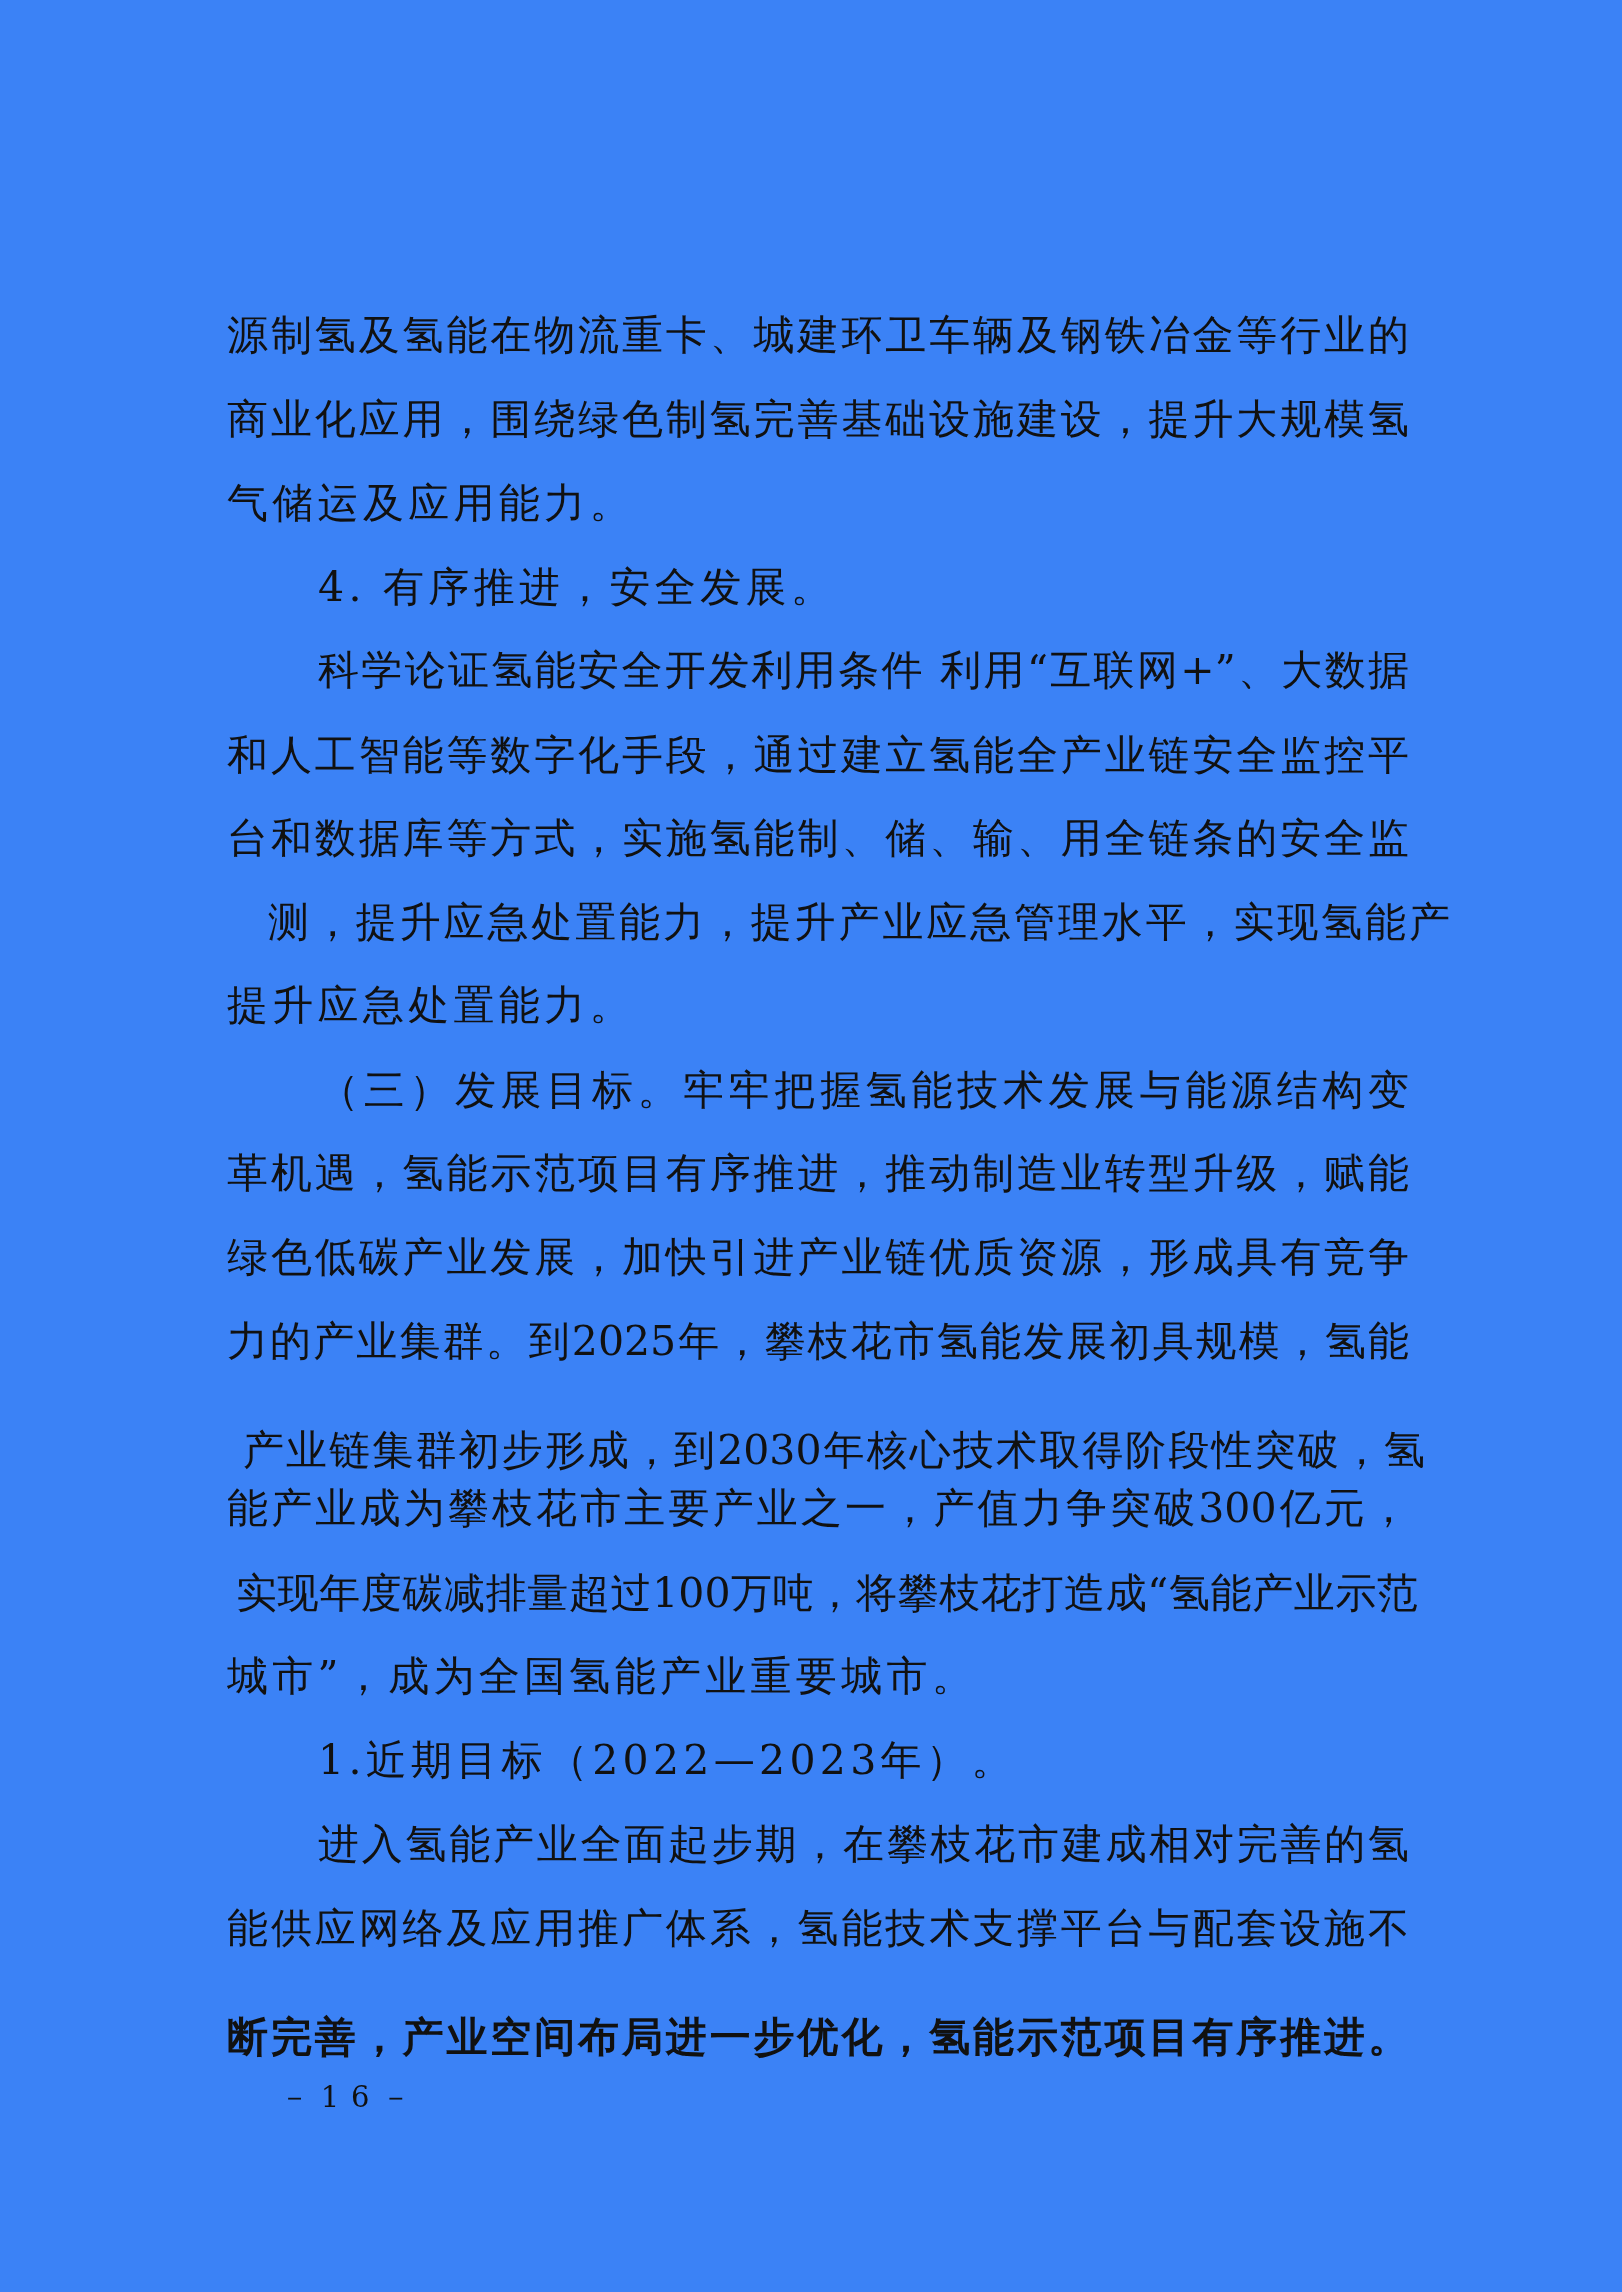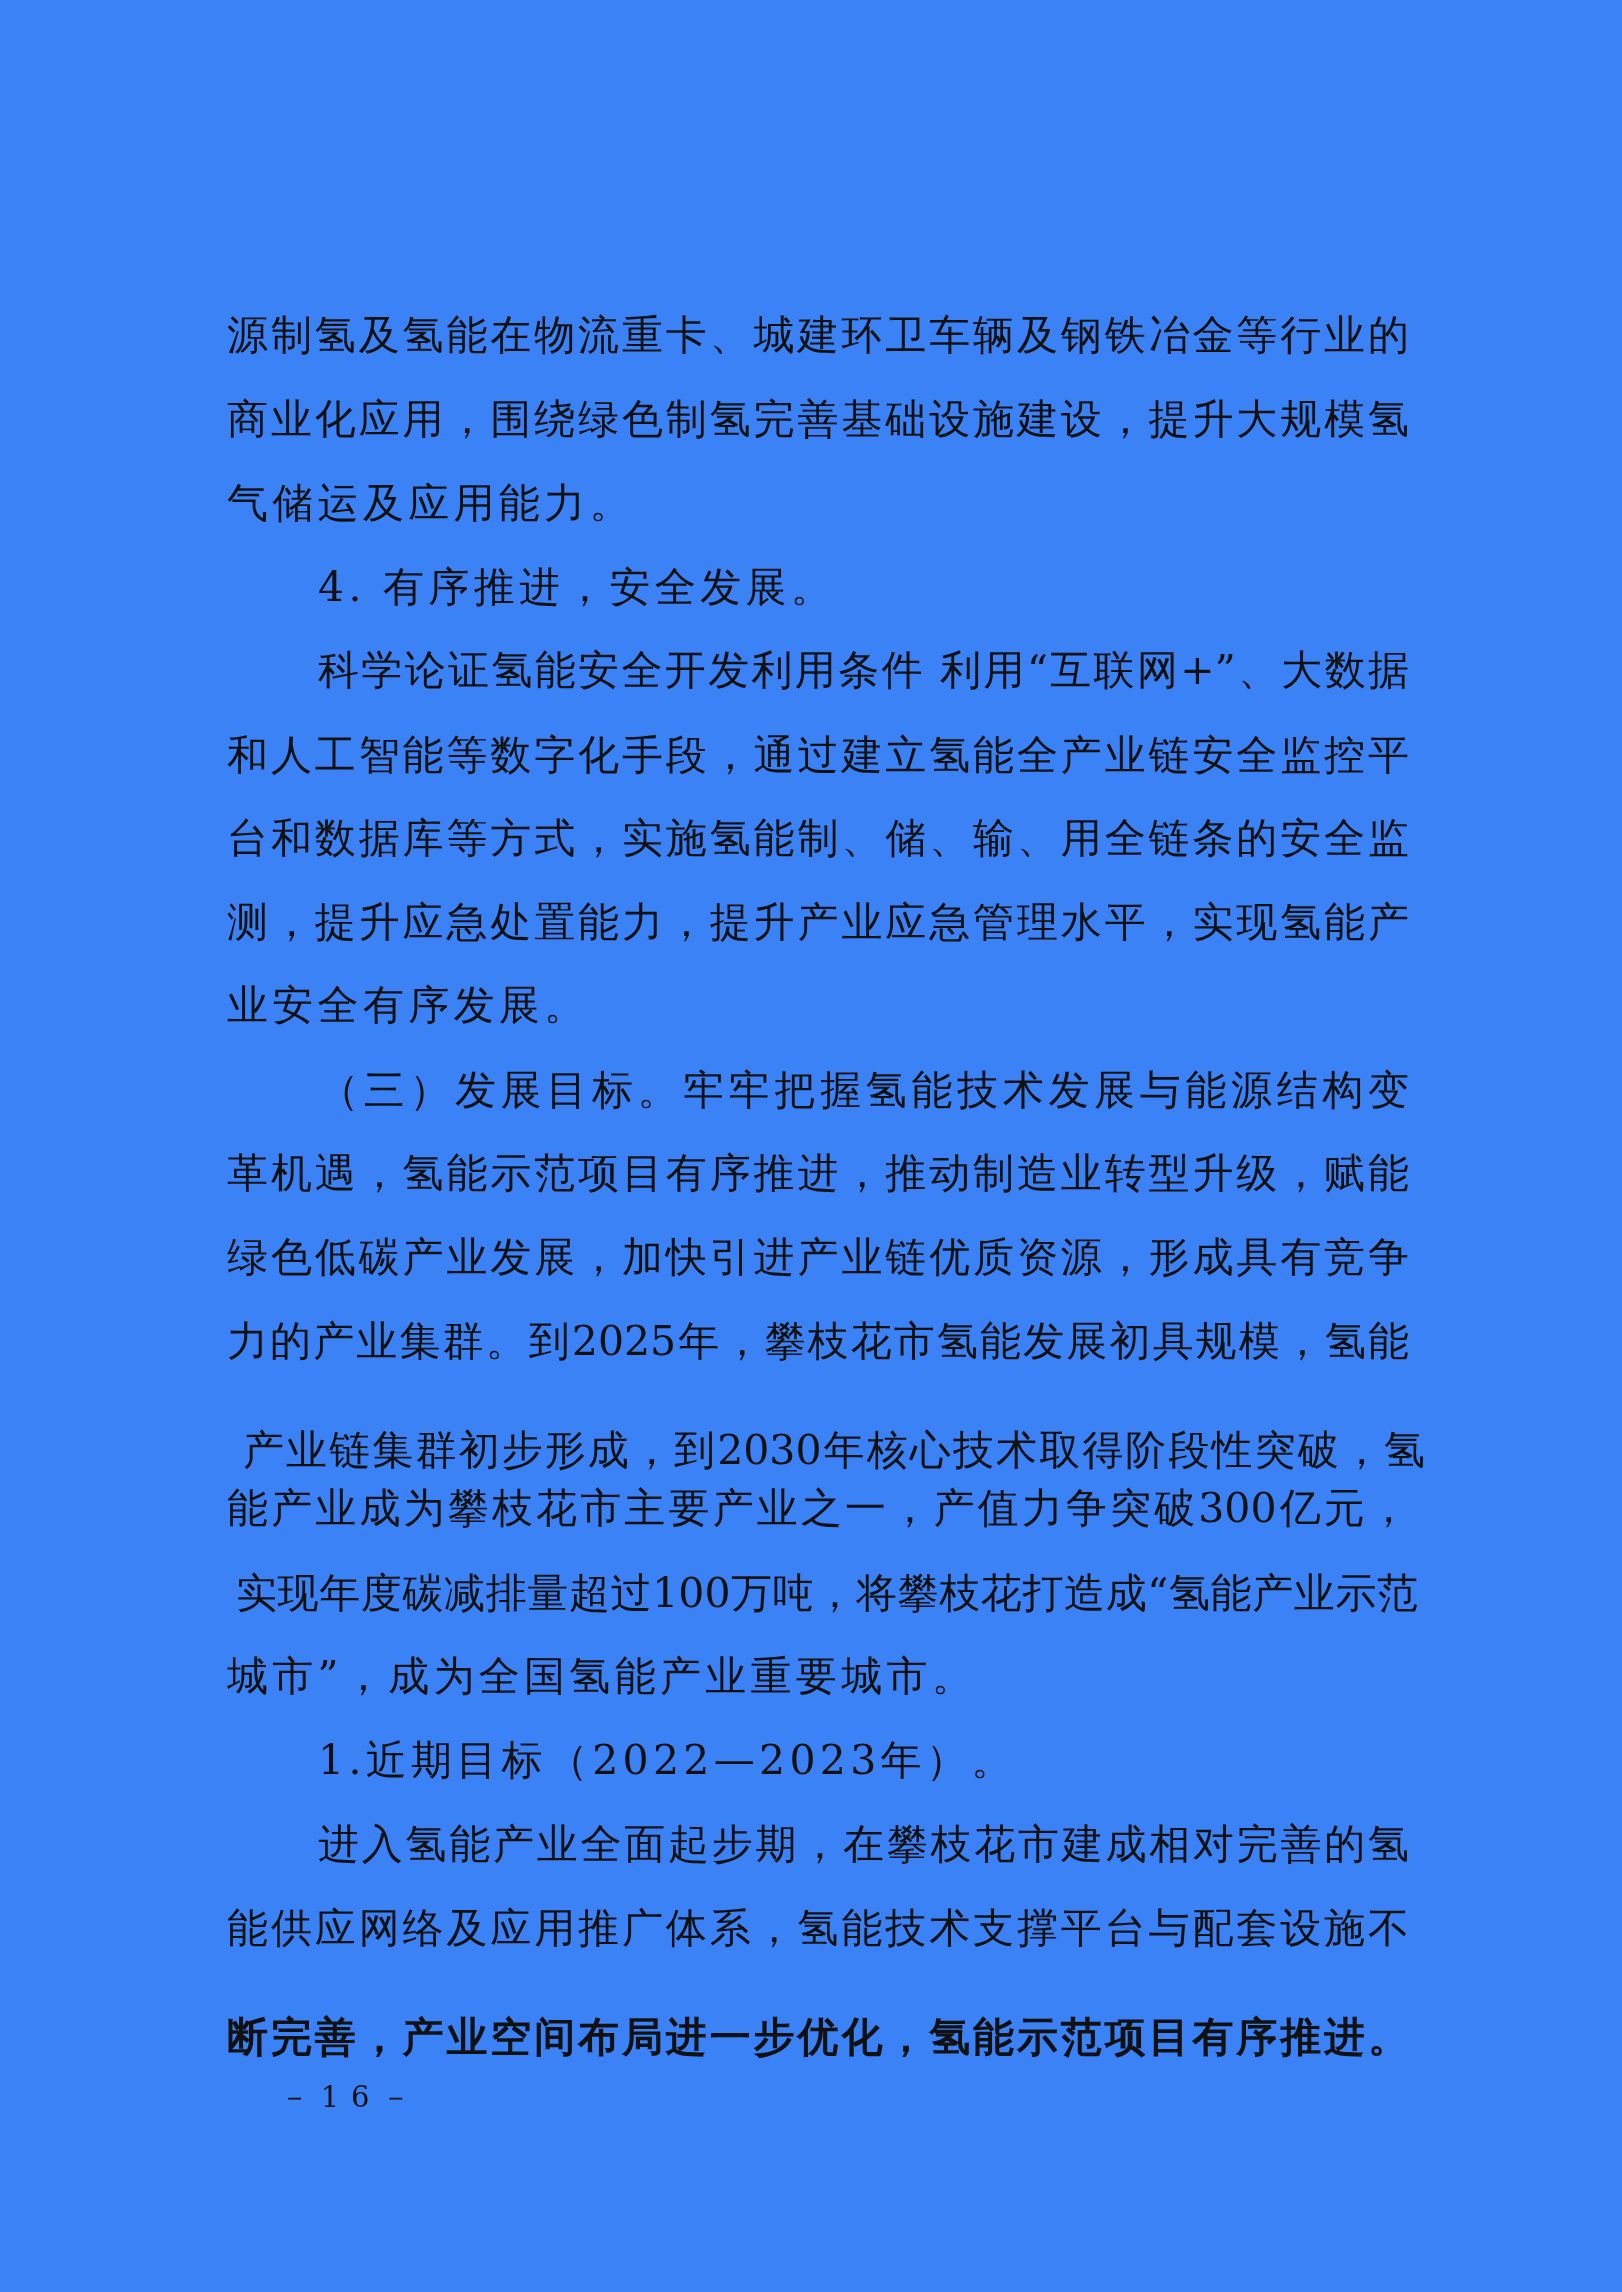--- a/index.html
+++ b/index.html
@@ -38,22 +38,22 @@
 
 <div class="page">
   <div id="text-body">
       <div class="line full" style="top: 293px;">源制氢及氢能在物流重卡、城建环卫车辆及钢铁冶金等行业的</div>
       <div class="line full" style="top: 377px;">商业化应用，围绕绿色制氢完善基础设施建设，提升大规模氢</div>
       <div class="line part" style="top: 461px;">气储运及应用能力。</div>
       <div class="line part indent" style="top: 545px;">4. 有序推进，安全发展。</div>
       <div class="line full indent" style="top: 628px;">科学论证氢能安全开发利用条件 利用“互联网+”、大数据</div>
       <div class="line full" style="top: 713px;">和人工智能等数字化手段，通过建立氢能全产业链安全监控平</div>
       <div class="line full" style="top: 796px;">台和数据库等方式，实施氢能制、储、输、用全链条的安全监</div>
-      <div class="line full" style="top: 880px;">测，提升应急处置能力，提升产业应急管理水平，实现氢能产</div>
-      <div class="line part" style="top: 963px;">业安全有序发展。</div>
+      <div class="line full" style="top: 880px; margin-left: 41px;">测，提升应急处置能力，提升产业应急管理水平，实现氢能产</div>
+      <div class="line part" style="top: 963px;">提升应急处置能力。</div>
       <div class="line full indent" style="top: 1048px;">（三）发展目标。牢牢把握氢能技术发展与能源结构变</div>
       <div class="line full" style="top: 1131px;">革机遇，氢能示范项目有序推进，推动制造业转型升级，赋能</div>
       <div class="line full" style="top: 1215px;">绿色低碳产业发展，加快引进产业链优质资源，形成具有竞争</div>
       <div class="line full" style="top: 1299px;">力的产业集群。到2025年，攀枝花市氢能发展初具规模，氢能</div>
       <div class="line full" style="top: 1408px; margin-left: 16px;">产业链集群初步形成，到2030年核心技术取得阶段性突破，氢</div>
       <div class="line full" style="top: 1466px;">能产业成为攀枝花市主要产业之一，产值力争突破300亿元，</div>
       <div class="line full" style="top: 1551px; margin-left: 9px;">实现年度碳减排量超过100万吨，将攀枝花打造成“氢能产业示范</div>
       <div class="line part" style="top: 1634px;">城市”，成为全国氢能产业重要城市。</div>
       <div class="line part indent" style="top: 1718px;">1.近期目标（2022—2023年）。</div>
       <div class="line full indent" style="top: 1802px;">进入氢能产业全面起步期，在攀枝花市建成相对完善的氢</div>

